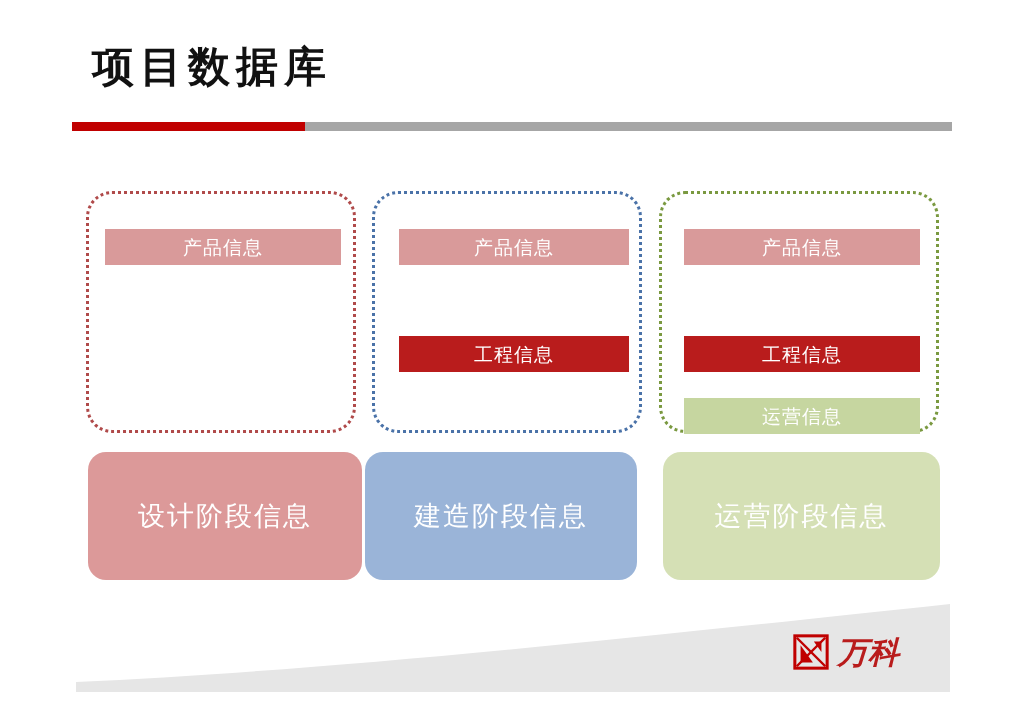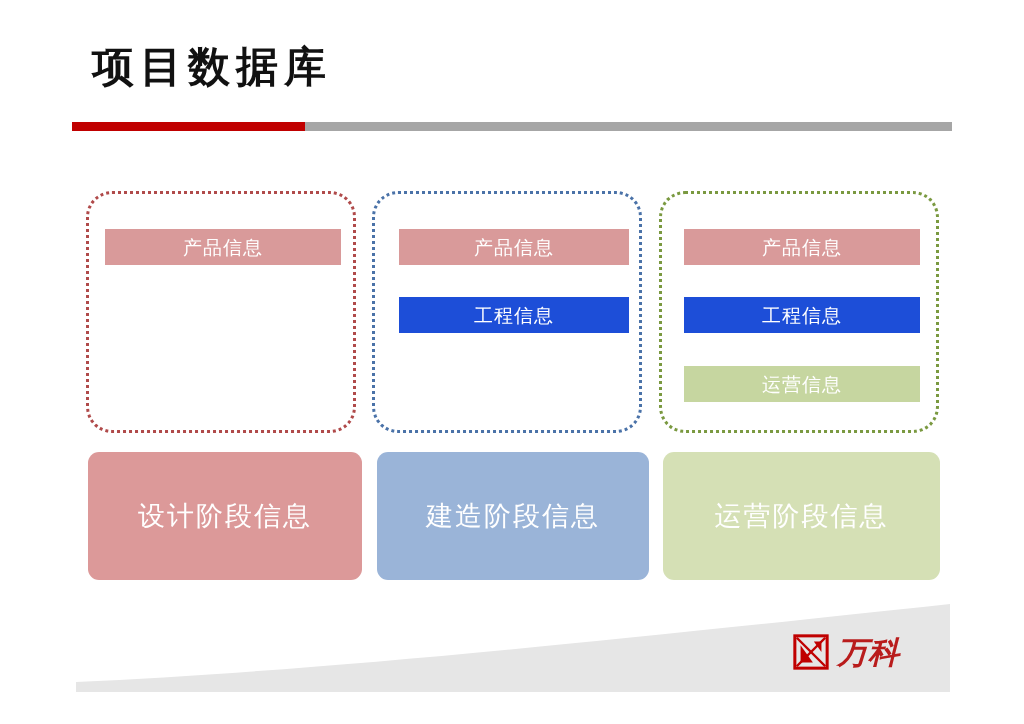--- a/index.html
+++ b/index.html
@@ -85,22 +85,22 @@
     height: 36px;
     line-height: 36px;
     text-align: center;
     color: #ffffff;
     font-size: 19px;
     font-family: "DejaVu Sans", "Liberation Sans", sans-serif;
     letter-spacing: 1px;
     white-space: nowrap;
   }
   .bar-product { background: #d99a9a; }
-  .bar-engineering { background: #1d4ed8; }
-  .bar-operation { background: #c6d6a0; }
+  .bar-engineering { background: #b91c1c; margin-top: 39px; }
+  .bar-operation { background: #c6d6a0; margin-top: 32px; }
 
   
   .g1 .info-bar { left: 16px; width: 236px; }
   .g1 .bar-row-1 { top: 35px; }
 
   
   .g2 .info-bar { left: 24px; width: 230px; }
   .g2 .bar-row-1 { top: 35px; }
   .g2 .bar-row-2 { top: 103px; }
 
@@ -108,37 +108,37 @@
   .g3 .info-bar { left: 22px; width: 236px; }
   .g3 .bar-row-1 { top: 35px; }
   .g3 .bar-row-2 { top: 103px; }
   .g3 .bar-row-3 { top: 172px; }
 
   
   .stage-card {
     position: absolute;
     top: 452px;
     height: 128px;
-    border-radius: 11px;
+    border-radius: 18px;
     color: #ffffff;
     font-size: 27px;
     font-family: "DejaVu Sans", "Liberation Sans", sans-serif;
     letter-spacing: 2px;
     display: flex;
     align-items: center;
     justify-content: center;
     white-space: nowrap;
   }
   .stage-card.s1 {
     left: 88px;
     width: 274px;
     background: #dc9999;
   }
   .stage-card.s2 {
-    left: 377px;
+    left: 365px;
     width: 272px;
     background: #9ab4d8;
   }
   .stage-card.s3 {
     left: 663px;
     width: 277px;
     background: #d5e0b5;
   }
 
   

